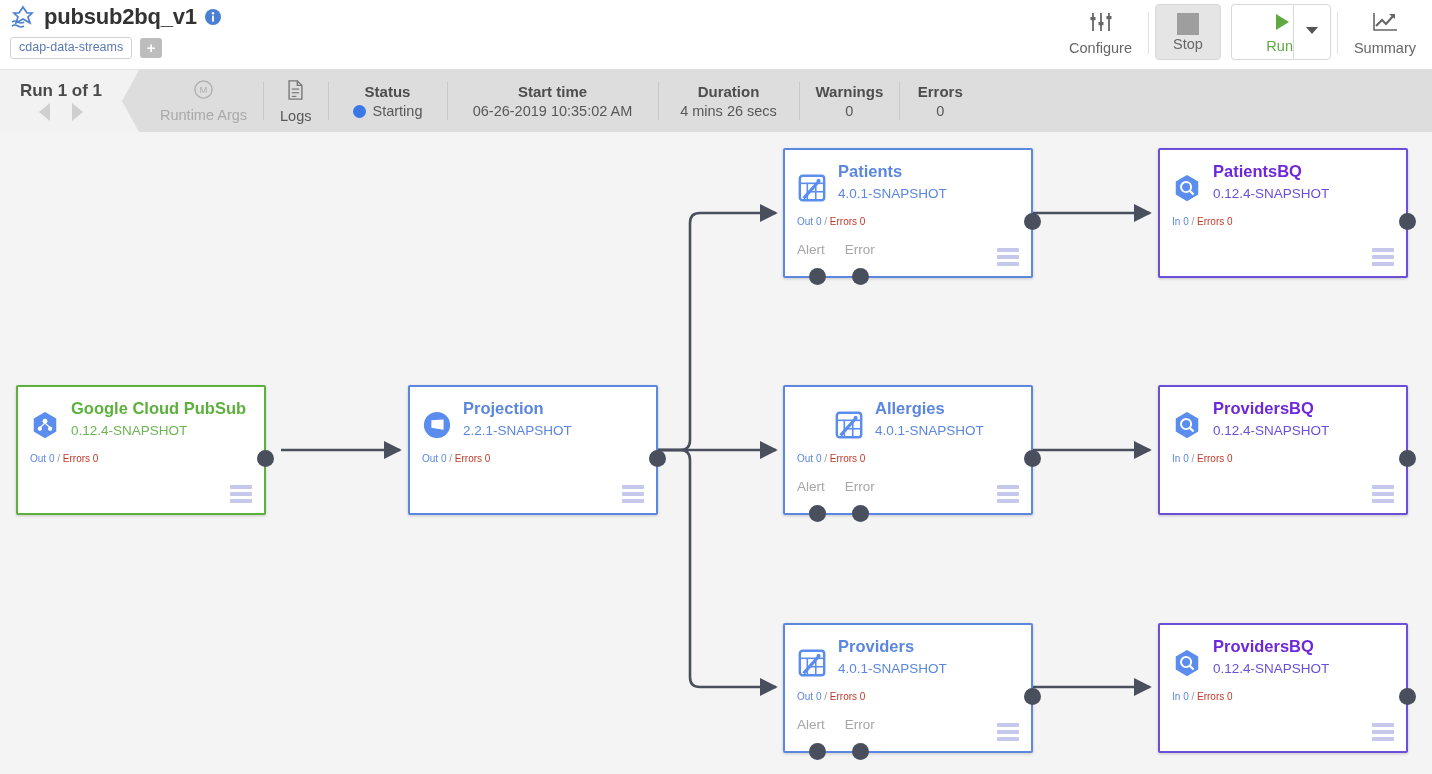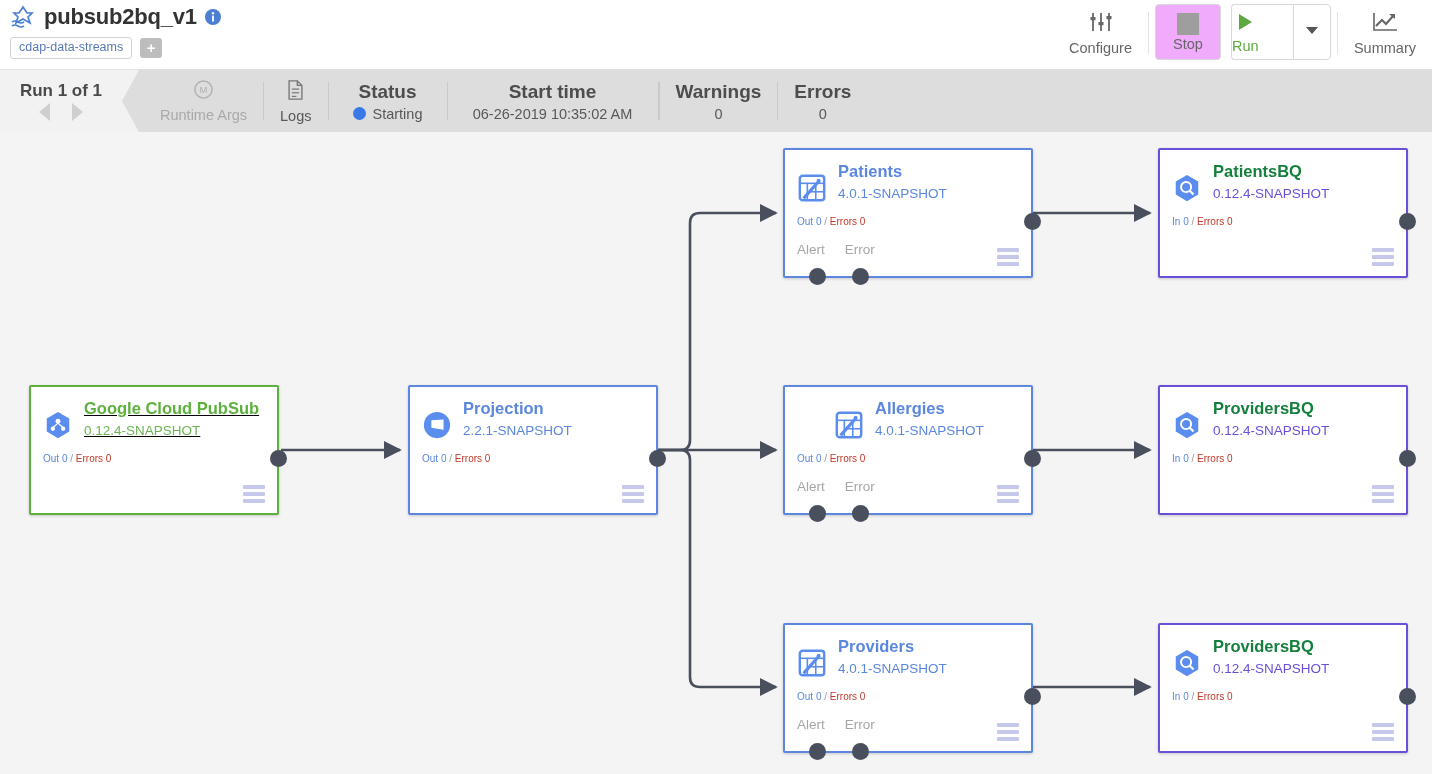--- a/index.html
+++ b/index.html
@@ -29,28 +29,28 @@
   }
 
   .tools { position: absolute; right: 6px; top: 4px; display: flex; align-items: stretch; height: 58px; }
   .tool {
     display: flex; flex-direction: column; align-items: center; justify-content: center;
     min-width: 72px; padding: 0 10px; gap: 2px;
   }
   .tool-label { font-size: 14.5px; color: #666666; }
   .tool-label.run { color: #5eaa41; }
   .tool-box {
-    border: 1px solid #d8d8d8; border-radius: 4px; background: #f0abfc;
+    border: 1px solid #d8d8d8; border-radius: 4px; background: #e5e5e5;
     display: flex; flex-direction: column; align-items: center; justify-content: center;
     min-width: 66px; height: 56px; gap: 1px;
   }
   .tool-group { display: flex; align-items: stretch; }
   .run-box {
     border: 1px solid #d8d8d8; border-right: none; border-radius: 4px 0 0 4px; background: #ffffff;
-    display: flex; flex-direction: column; align-items: flex-start; justify-content: center;
+    display: flex; flex-direction: column; align-items: flex-end; justify-content: center;
     min-width: 62px; height: 56px;
   }
   .run-caret {
     border: 1px solid #d8d8d8; border-radius: 0 4px 4px 0; background: #ffffff;
     width: 38px; height: 56px; display: flex; align-items: center; justify-content: center;
   }
   .vdiv { width: 1px; background: #e3e3e3; margin: 8px 6px; }
   .stop-square { width: 22px; height: 22px; background: #9e9e9e; }
 
   
@@ -72,42 +72,42 @@
   .runsel-arrows { display: flex; gap: 22px; }
   .tri-l { width: 0; height: 0; border-top: 9px solid transparent; border-bottom: 9px solid transparent; border-right: 11px solid #cfcfcf; }
   .tri-r { width: 0; height: 0; border-top: 9px solid transparent; border-bottom: 9px solid transparent; border-left: 11px solid #cfcfcf; }
 
   .sb-items { flex: 1; display: flex; align-items: stretch; padding-left: 22px; }
   .sb-cell {
     display: flex; flex-direction: column; align-items: center; justify-content: center;
     gap: 3px; padding: 0 16px; position: relative;
   }
   .sb-sep { width: 1px; background: #c9c9c9; margin: 12px 0; }
-  .sb-head { font-size: 19px; font-weight: bold; color: #4d4d4d; }
+  .sb-head { font-size: 15px; font-weight: bold; color: #4d4d4d; }
   .sb-val { font-size: 14.5px; color: #585858; }
   .sb-dim { color: #a9a9a9; }
   .sb-status-val { display: flex; align-items: center; gap: 7px; }
   .dot-blue { width: 13px; height: 13px; border-radius: 50%; background: #3b78e7; }
 
   
   .canvas { position: absolute; left: 0; top: 132px; width: 1432px; height: 642px; background: #f4f4f4; overflow: hidden; }
   .edges { position: absolute; left: 0; top: 0; width: 1432px; height: 642px; }
 
   .node {
     position: absolute; background: #ffffff; border: 2px solid #5b87de; border-radius: 2px;
     box-shadow: 0 1px 3px rgba(0,0,0,0.18);
   }
   .node.source { border-color: #5cb13d; }
   .node.sink { border-color: #6c4fd8; }
   .node-head { display: flex; align-items: flex-end; gap: 11px; padding: 12px 10px 0 12px; }
   .node-icon { width: 30px; height: 30px; flex: none; }
   .node-titles { min-width: 0; }
   .node-name { font-size: 16.5px; font-weight: bold; color: #5b87de; white-space: nowrap; line-height: 19px; }
   .node.source .node-name { color: #5cb13d; }
-  .node.sink .node-name { color: #15803d; }
+  .node.sink .node-name { color: #6d28d9; }
   .node-ver { font-size: 13.5px; color: #5b87de; white-space: nowrap; line-height: 19px; margin-top: 3px; }
   .node.source .node-ver { color: #6bb552; }
   .node.sink .node-ver { color: #6c4fd8; }
   .node-metrics { position: absolute; left: 12px; top: 66px; font-size: 10px; white-space: nowrap; }
   .m-in { color: #5b87de; }
   .m-sep { color: #9a9a9a; }
   .m-err { color: #c0392b; }
   .node-ports { position: absolute; left: 12px; top: 92px; display: flex; gap: 20px; font-size: 13.5px; color: #a6a6a6; }
   .burger { position: absolute; right: 12px; bottom: 10px; width: 22px; display: flex; flex-direction: column; gap: 3px; }
   .burger i { display: block; height: 4px; background: #c5c8ea; border-radius: 1px; }
@@ -257,20 +257,24 @@
 
     <div class="sb-sep"></div>
 
     <div class="sb-cell" style="min-width:210px;">
       <span class="sb-head">Start time</span>
       <span class="sb-val">06-26-2019 10:35:02 AM</span>
     </div>
 
     <div class="sb-sep"></div>
 
+    <div class="sb-cell" style="min-width:140px;">
+      <span class="sb-head">Duration</span>
+      <span class="sb-val">4 mins 26 secs</span>
+    </div>
 
     <div class="sb-sep"></div>
 
     <div class="sb-cell" style="min-width:90px;">
       <span class="sb-head">Warnings</span>
       <span class="sb-val">0</span>
     </div>
 
     <div class="sb-sep"></div>
 
@@ -294,21 +298,21 @@
       <path d="M281 318 L400 318"></path>
       <path d="M656 318 L776 318"></path>
       <path d="M656 318 L680 318 q10 0 10 -10 L690 91 q0 -10 10 -10 L776 81"></path>
       <path d="M656 318 L680 318 q10 0 10 10 L690 545 q0 10 10 10 L776 555"></path>
       <path d="M1031 81 L1150 81"></path>
       <path d="M1031 318 L1150 318"></path>
       <path d="M1031 555 L1150 555"></path>
     </g>
   </svg>
 
-  <div class="node source" style="left:29px; top:253px; width:250px; height:130px;text-decoration:underline;">
+  <div class="node source" style="left:16px; top:253px; width:250px; height:130px;">
     <div class="node-head">
       <span class="node-icon">
         <svg viewBox="0 0 32 32" width="30" height="30">
           <path d="M16 2 L28 9 L28 23 L16 30 L4 23 L4 9 Z" fill="#5b8def"></path>
           <circle cx="16" cy="12" r="2.6" fill="#ffffff"></circle>
           <circle cx="10.5" cy="20" r="2.3" fill="#ffffff"></circle>
           <circle cx="21.5" cy="20" r="2.3" fill="#ffffff"></circle>
           <g stroke="#ffffff" stroke-width="1.4">
             <line x1="16" y1="14" x2="11" y2="18.5"></line>
             <line x1="16" y1="14" x2="21" y2="18.5"></line>

